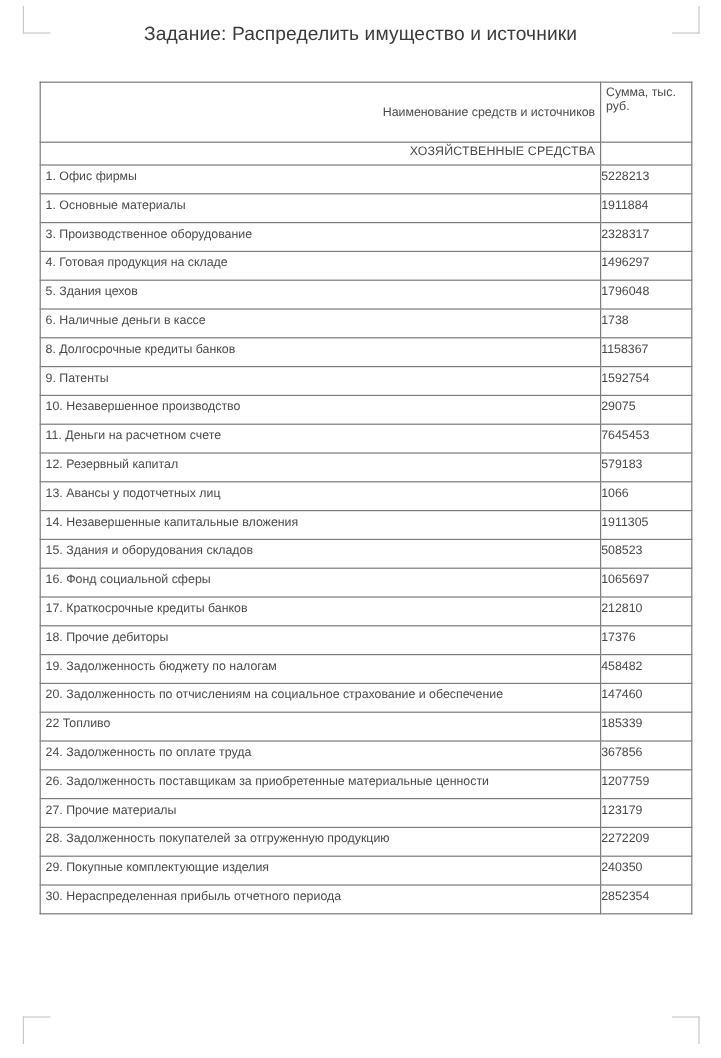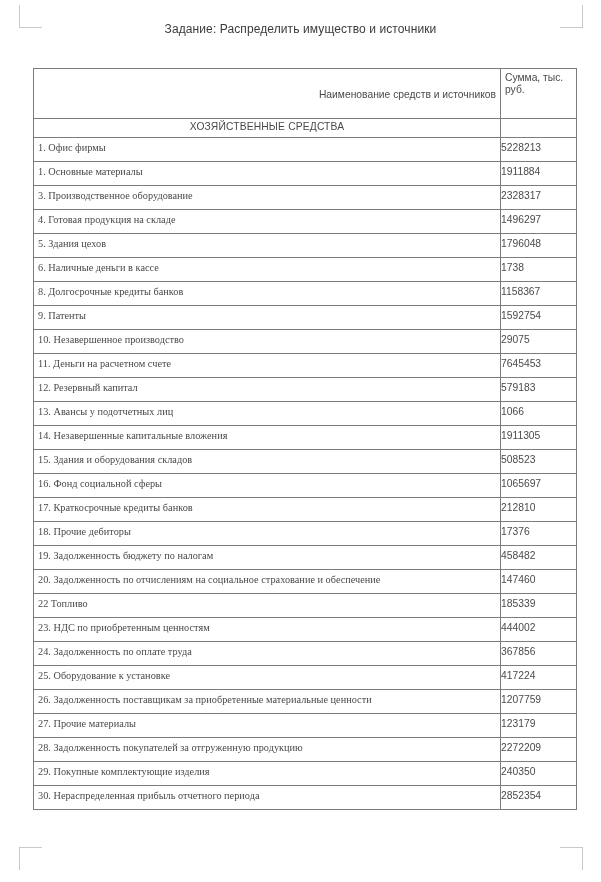--- a/index.html
+++ b/index.html
@@ -29,21 +29,21 @@
   .crop-mark.bl { left: 19px;  bottom: 12px; border-left: 1px solid #c9c9c9; border-top: 1px solid #c9c9c9; }
   .crop-mark.br { right: 18px; bottom: 12px; border-right: 1px solid #c9c9c9; border-top: 1px solid #c9c9c9; }
 
   
   .doc-title {
     position: absolute;
     left: 0;
     right: 0;
     top: 21px;
     text-align: center;
-    font-size: 12px;
+    font-size: 16px;
     line-height: 16px;
     color: #3b3b3b;
     letter-spacing: 0.1px;
   }
 
   
   .sheet {
     position: absolute;
     left: 33px;
     top: 68px;
@@ -68,30 +68,30 @@
   col.c-sum  { width: 76px; }
 
   tr.head td {
     height: 26px;
     vertical-align: top;
   }
   tr.head td.head-name { padding-top: 20px; text-align: right; }
   tr.head td.head-sum  { padding-top: 3px; white-space: normal; line-height: 11.5px; }
 
   tr.section td {
-    text-align: center;
+    text-align: right;
     height: 13px;
     padding-top: 2px;
     padding-bottom: 3px;
     letter-spacing: 0.15px;
   }
   tr.section td.section-sum { border-left: 1px solid #7c7c7c; }
 
   tr.item td { height: 16px; }
-  tr.item td.name { padding-left: 4px; font-family: Liberation Serif, serif; }
+  tr.item td.name { padding-left: 4px; }
   tr.item td.sum  { padding-left: 0; }
 </style>
 </head>
 <body>
 
 <div class="crop-mark tl"></div>
 <div class="crop-mark tr"></div>
 <div class="crop-mark bl"></div>
 <div class="crop-mark br"></div>
 
@@ -186,30 +186,22 @@
         </tr>
         <tr class="item">
           <td class="name">20. Задолженность по отчислениям на социальное страхование и обеспечение</td>
           <td class="sum">147460</td>
         </tr>
         <tr class="item">
           <td class="name">22 Топливо</td>
           <td class="sum">185339</td>
         </tr>
         <tr class="item">
-          <td class="name">23. НДС по приобретенным ценностям</td>
-          <td class="sum">444002</td>
-        </tr>
-        <tr class="item">
           <td class="name">24. Задолженность по оплате труда</td>
           <td class="sum">367856</td>
-        </tr>
-        <tr class="item">
-          <td class="name">25. Оборудование к установке</td>
-          <td class="sum">417224</td>
         </tr>
         <tr class="item">
           <td class="name">26. Задолженность поставщикам за приобретенные материальные ценности</td>
           <td class="sum">1207759</td>
         </tr>
         <tr class="item">
           <td class="name">27. Прочие материалы</td>
           <td class="sum">123179</td>
         </tr>
         <tr class="item">

